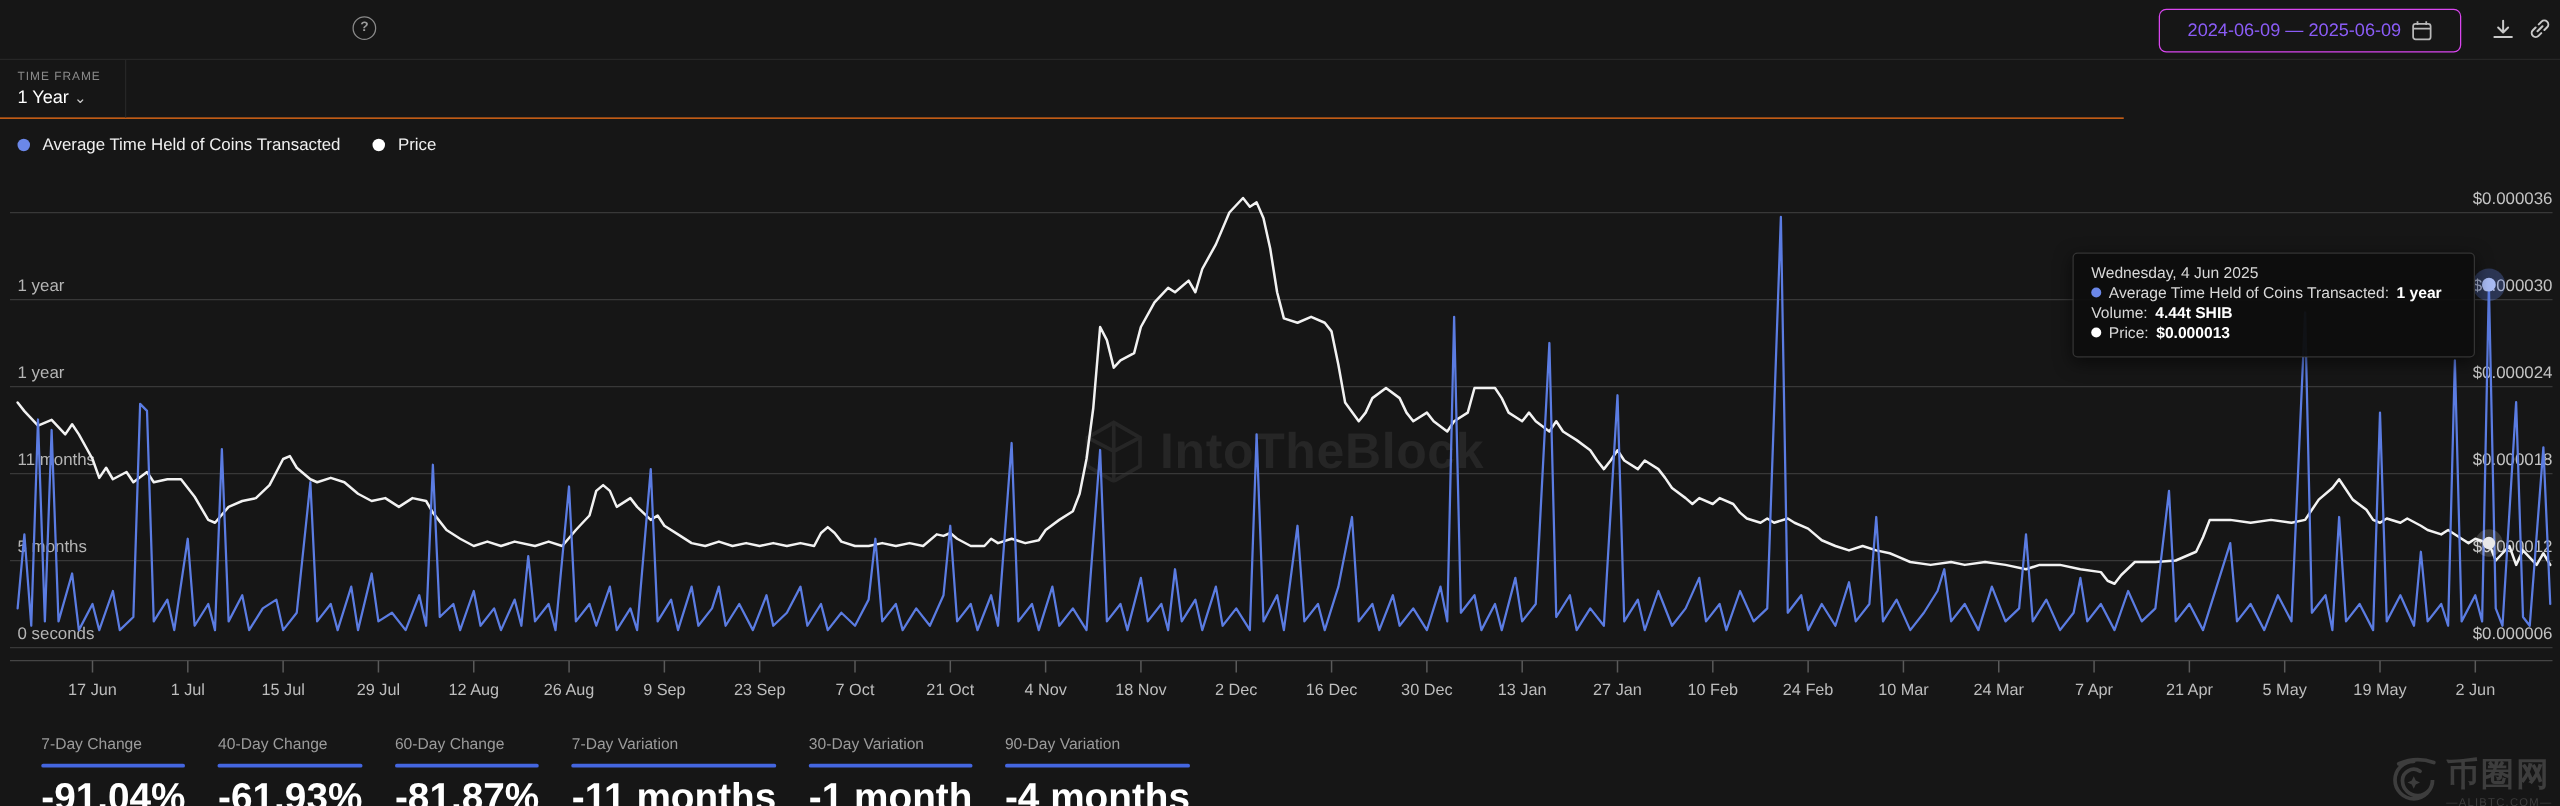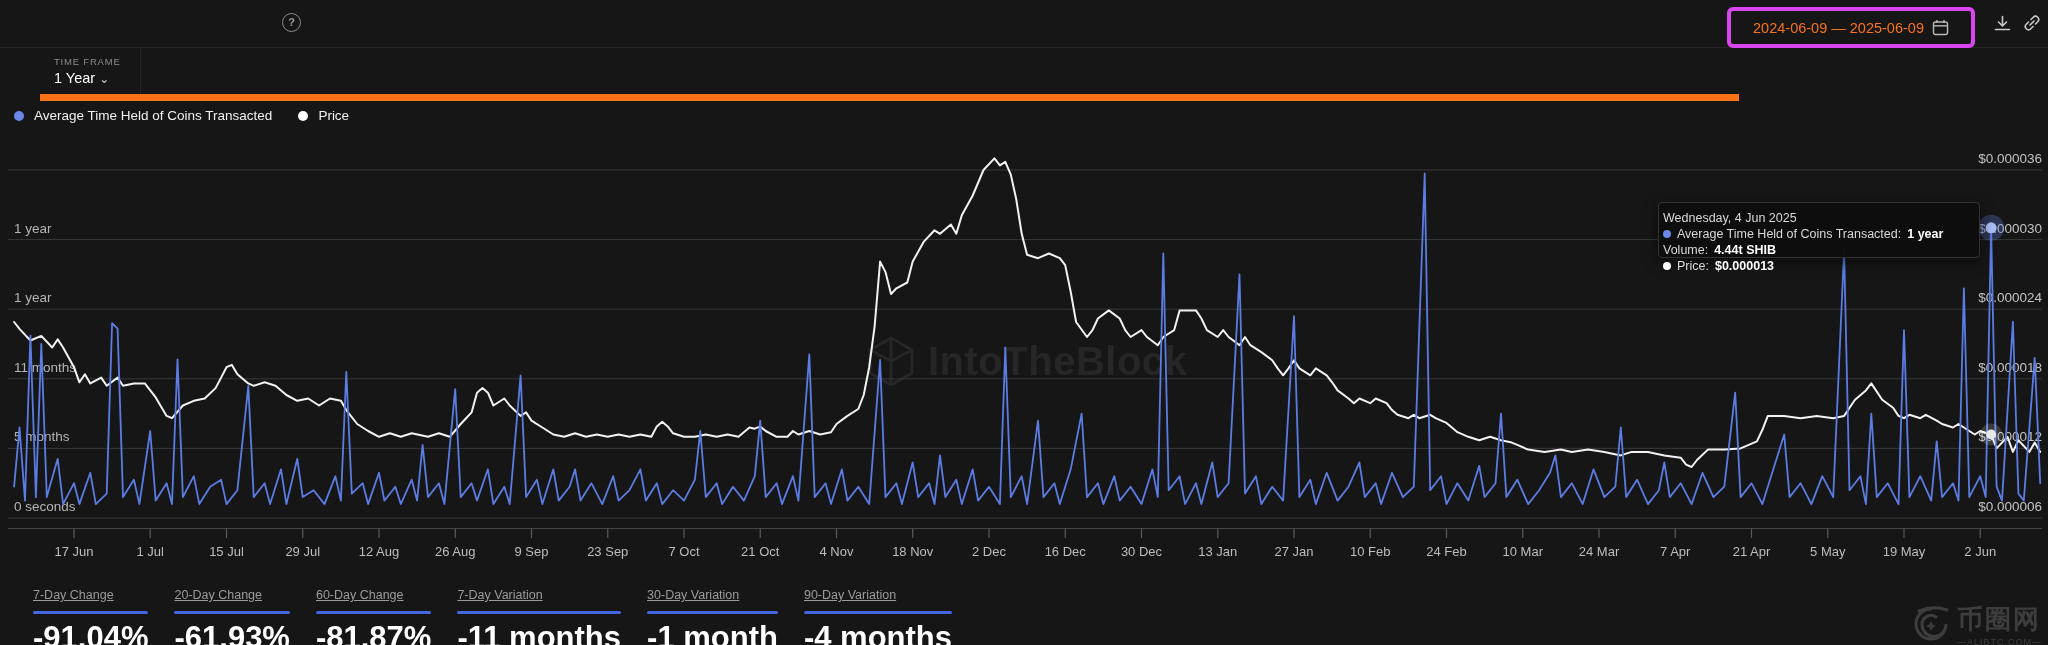--- a/index.html
+++ b/index.html
@@ -3,49 +3,49 @@
 <meta charset="utf-8">
 <style>
   html,body{margin:0;padding:0;background:#0e0e0e;}
   .app{position:relative;width:2048px;height:645px;background:#161616;overflow:hidden;
        font-family:"Liberation Sans",sans-serif;color:#e8e8e8;}
   
   .titlebar{position:absolute;left:0;top:0;width:2048px;height:47px;border-bottom:1px solid #262626;}
   .title{position:absolute;left:14px;top:13px;font-size:17px;font-weight:bold;color:#fff;letter-spacing:.2px;}
   .help{position:absolute;left:282px;top:13px;width:17px;height:17px;border:1.5px solid #8a8a8a;border-radius:50%;
         color:#9a9a9a;font-size:11px;line-height:17px;text-align:center;font-weight:bold;cursor:pointer;}
-  .daterange{position:absolute;left:1727px;top:7px;width:240px;height:33px;border:4px solid #d946ef;border-radius:6px;
-        display:flex;align-items:center;justify-content:center;gap:8px;font-size:14.5px;color:#f97316;cursor:pointer;}
+  .daterange{position:absolute;left:1727px;top:7px;width:240px;height:33px;border:1px solid #d946ef;border-radius:6px;
+        display:flex;align-items:center;justify-content:center;gap:8px;font-size:14.5px;color:#8b5cf6;cursor:pointer;}
   .hicon{position:absolute;top:9px;width:28px;height:28px;display:flex;align-items:center;justify-content:center;cursor:pointer;}
   .hicon svg{stroke:#c9c9c9;fill:none;stroke-width:1.6;stroke-linecap:round;stroke-linejoin:round;}
-  .tfrow{position:absolute;left:0;top:48px;width:1699px;height:46px;border-bottom:7px solid #f97316;margin-left:40px;}
+  .tfrow{position:absolute;left:0;top:48px;width:1699px;height:46px;border-bottom:1px solid #f97316;}
   .tflabel{position:absolute;left:14px;top:8px;font-size:9.5px;letter-spacing:.8px;color:#8b8b8b;}
   .tfvalue{position:absolute;left:14px;top:22px;font-size:14.5px;color:#fff;cursor:pointer;}
   .tfvalue .chev{font-size:12px;color:#cfcfcf;margin-left:4px;}
   .tfdivider{position:absolute;left:100px;top:0;width:1px;height:46px;background:#262626;}
   
   .legend{position:absolute;left:14px;top:108px;display:flex;gap:26px;align-items:flex-start;font-size:13.5px;color:#f0f0f0;}
   .legend .item{display:flex;align-items:center;gap:10px;cursor:pointer;}
   .dot{width:10px;height:10px;border-radius:50%;}
   
   .watermark{position:absolute;left:868px;top:336px;display:flex;align-items:center;gap:14px;color:#262626;z-index:0;}
   .watermark .wmtext{font-size:40px;font-weight:bold;letter-spacing:.5px;}
   
   svg.chart{position:absolute;left:0;top:0;z-index:1;}
   
-  .tooltip{position:absolute;left:1658px;top:202px;width:322px;height:56px;background:rgba(14,14,14,.96);
+  .tooltip{position:absolute;left:1658px;top:202px;width:322px;height:84px;background:rgba(14,14,14,.96);
        border:1px solid #333;border-radius:4px;box-shadow:0 4px 14px rgba(0,0,0,.55);z-index:3;
-       padding:7px 4px;font-size:12.5px;line-height:16px;color:#d8d8d8;box-sizing:border-box;}
+       padding:7px 14px;font-size:12.5px;line-height:16px;color:#d8d8d8;box-sizing:border-box;}
   .tooltip b{color:#fff;}
   .tooltip .trow{display:flex;align-items:center;gap:6px;white-space:nowrap;}
   .tooltip .tdot{width:8px;height:8px;border-radius:50%;flex:0 0 auto;}
   .tooltip .indent{margin-left:0;}
   
   .stats{position:absolute;left:33px;top:588px;display:flex;gap:26px;z-index:2;}
-  .stat .slabel{font-size:12.5px;color:#9b9b9b;white-space:nowrap;text-decoration:underline;}
+  .stat .slabel{font-size:12.5px;color:#9b9b9b;white-space:nowrap;}
   .stat .sline{height:3px;background:#4466e0;border-radius:2px;margin-top:9px;}
   .stat .svalue{font-size:31px;font-weight:bold;color:#fff;margin-top:6px;white-space:nowrap;}
   
   .sitelogo{position:absolute;right:6px;bottom:-2px;display:flex;align-items:center;gap:6px;color:#3d3d3d;z-index:4;}
   .sitelogo .cn{font-size:26px;font-weight:bold;letter-spacing:2px;}
   .sitelogo .sub{font-size:9px;letter-spacing:1px;text-align:center;}
 </style>
 </head>
 <body>
 
@@ -200,21 +200,21 @@
     </div>
   </div>
 
   <div class="stats" id="stats">
       <div class="stat">
         <div class="slabel">7-Day Change</div>
         <div class="sline"></div>
         <div class="svalue">-91.04%</div>
       </div>
       <div class="stat">
-        <div class="slabel">20-Day Change</div>
+        <div class="slabel">40-Day Change</div>
         <div class="sline"></div>
         <div class="svalue">-61.93%</div>
       </div>
       <div class="stat">
         <div class="slabel">60-Day Change</div>
         <div class="sline"></div>
         <div class="svalue">-81.87%</div>
       </div>
       <div class="stat">
         <div class="slabel">7-Day Variation</div>

